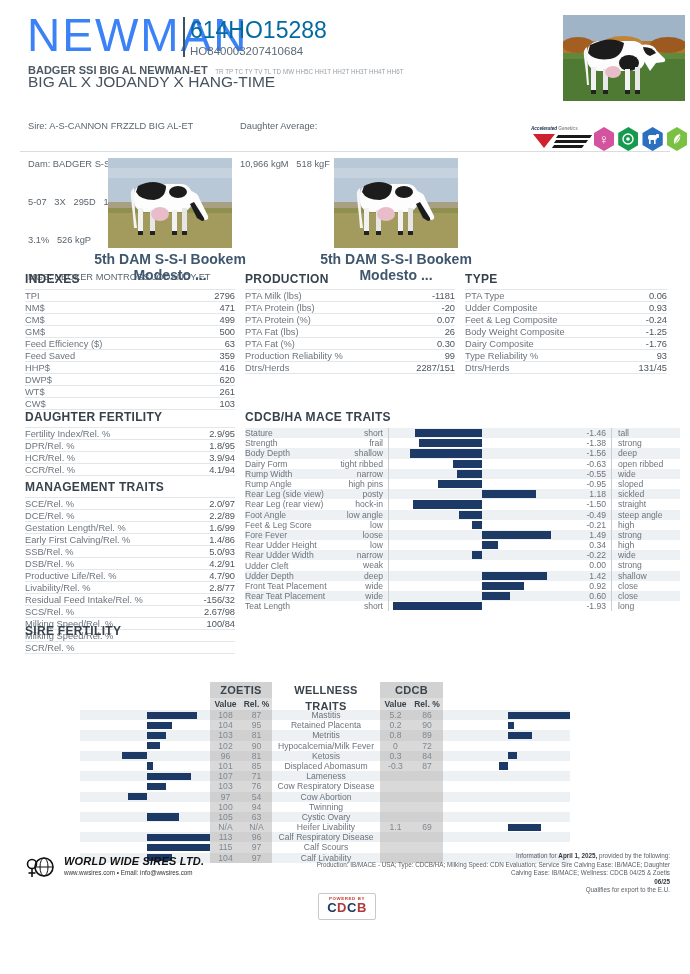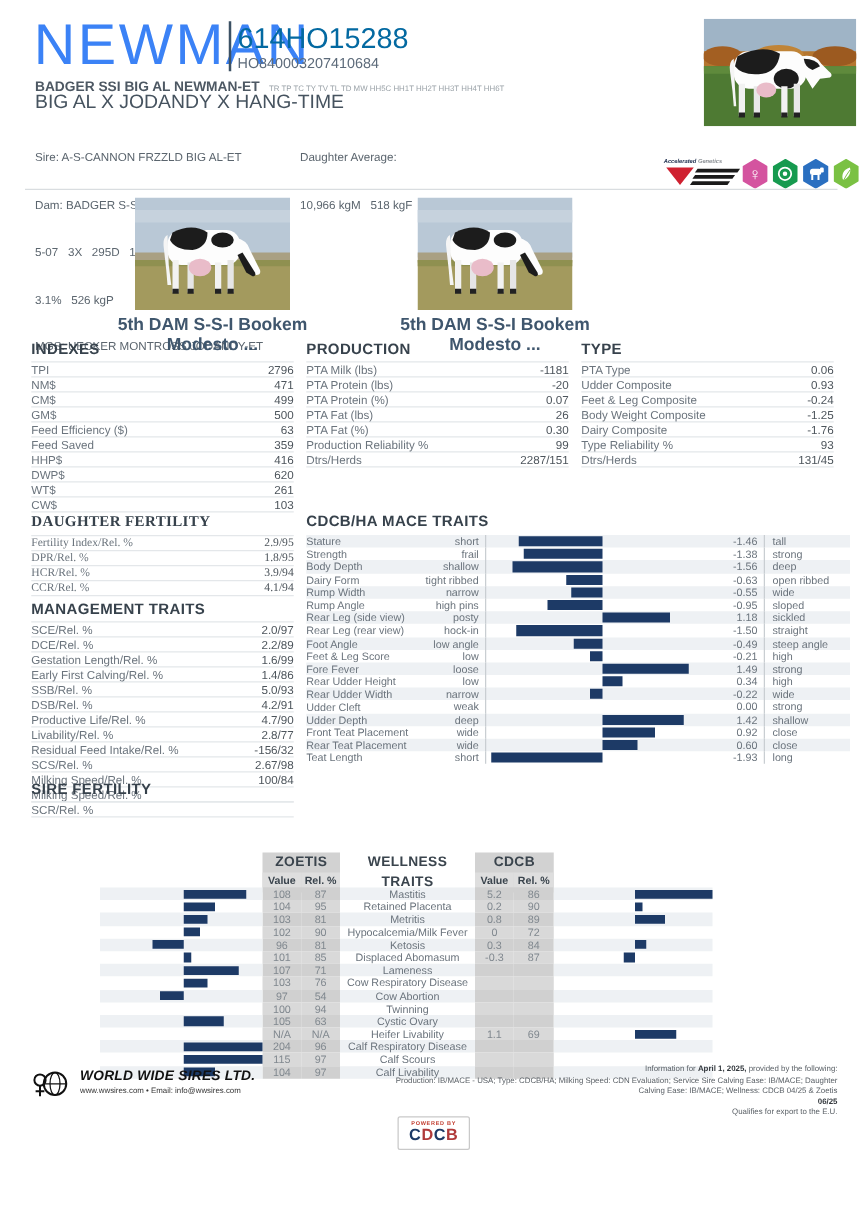--- a/index.html
+++ b/index.html
@@ -43,21 +43,21 @@
   
   .stat-col { position:absolute; }
   .sec-title { font-size:12px; font-weight:bold; letter-spacing:0.3px; color:#37424c; margin-bottom:3px; }
   .stat-rows { border-top:1px solid #e4e7ea; }
   .stat-row { display:flex; justify-content:space-between; align-items:center; height:12px; border-bottom:1px solid #e4e7ea; font-size:9.3px; }
   .stat-label { color:#6b747d; }
   .stat-value { color:#4c545b; }
   .col-indexes { left:25px; top:272px; width:210px; }
   .col-production { left:245px; top:272px; width:210px; }
   .col-type { left:465px; top:272px; width:202px; }
-  .col-df { left:25px; top:410px; width:210px;font-family:Liberation Serif, serif; }
+  .col-df { left:25px; top:410px; width:210px; }
   .col-mt { left:25px; top:480px; width:210px; }
   .col-sf { left:25px; top:624px; width:210px; }
 
   
   .tt-wrap { position:absolute; left:245px; top:410px; width:435px; }
   .tt-rows { margin-top:4px; }
   .tt-row { display:flex; align-items:center; height:10.2px; font-size:8.6px; color:#6b747d; }
   .tt-row.odd { background:#eef1f4; }
   .tt-label { width:92px; overflow:hidden; white-space:nowrap; }
   .tt-low { width:52px; text-align:right; padding-right:5px; border-right:1px solid #c9ced2; height:100%; line-height:10.2px; }
@@ -747,21 +747,21 @@
           <div class="cell gray">1.1</div>
           <div class="cell gray">69</div>
           <div class="cell white barcell">
             <span class="wbar" style="width: 33px; left: 65px;"></span>
           </div>
         </div>
         <div class="well-grid well-row odd">
           <div class="cell white barcell">
             <span class="wbar" style="width: 63px; left: 67px;"></span>
           </div>
-          <div class="cell gray">204</div>
+          <div class="cell gray">113</div>
           <div class="cell gray">96</div>
           <div class="cell white">Calf Respiratory Disease</div>
           <div class="cell gray"></div>
           <div class="cell gray"></div>
           <div class="cell white barcell"></div>
         </div>
         <div class="well-grid well-row">
           <div class="cell white barcell">
             <span class="wbar" style="width: 63px; left: 67px;"></span>
           </div>

